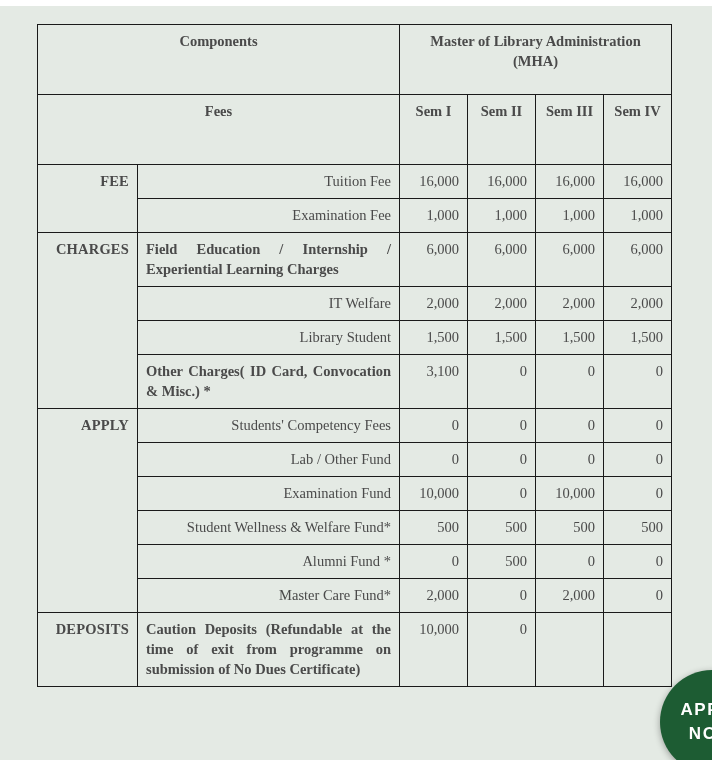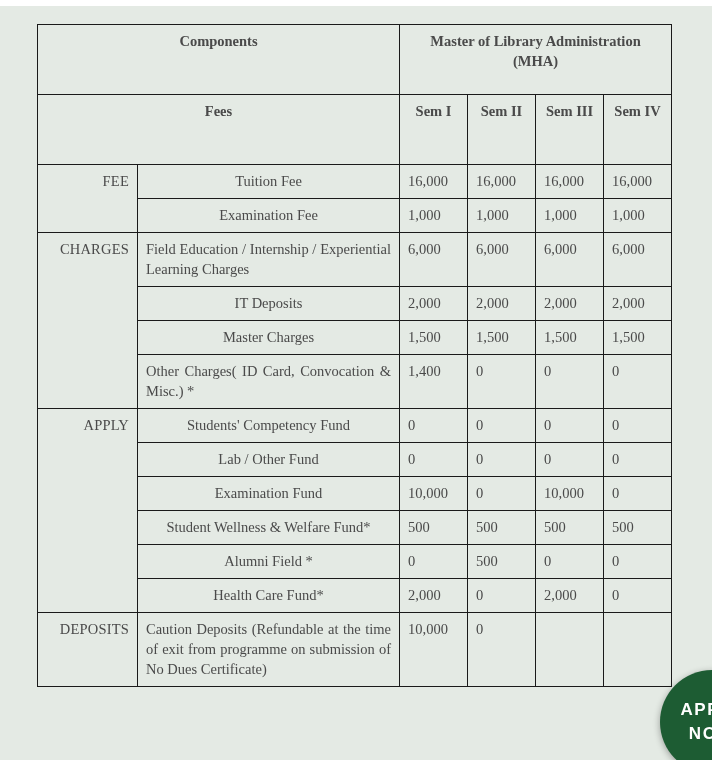--- a/index.html
+++ b/index.html
@@ -57,36 +57,38 @@
     font-weight: bold;
     vertical-align: middle;
   }
   .hdr-components { height: 56px; }
   .hdr-fees       { height: 56px; }
   .hdr-sem        { height: 56px; padding-top: 10px; vertical-align: top; }
 
   
   .cat {
     text-align: right;
-    font-weight: normal;
+    font-weight: bold;
     letter-spacing: 0.2px;
     white-space: nowrap;
   }
 
   
   .item {
-    text-align: center;
+    text-align: right;
   }
   .item.justify {
     text-align: justify;
     text-align-last: left;
+    font-weight: bold;
   }
 
   
   .num {
+    text-align: right;
     white-space: nowrap;
   }
 
   
   #apply-badge {
     position: absolute;
     left: 660px;
     top: 664px;
     width: 104px;
     height: 104px;
@@ -153,43 +155,43 @@
         </tr>
         <tr>
           <td class="cat" rowspan="4">CHARGES</td>
           <td class="item justify">Field Education / Internship / Experiential Learning Charges</td>
           <td class="num">6,000</td>
           <td class="num">6,000</td>
           <td class="num">6,000</td>
           <td class="num">6,000</td>
         </tr>
         <tr>
-          <td class="item">IT Deposits</td>
-          <td class="num">2,000</td>
-          <td class="num">2,000</td>
-          <td class="num">2,000</td>
-          <td class="num">2,000</td>
-        </tr>
-        <tr>
-          <td class="item">Master Charges</td>
+          <td class="item">IT Welfare</td>
+          <td class="num">2,000</td>
+          <td class="num">2,000</td>
+          <td class="num">2,000</td>
+          <td class="num">2,000</td>
+        </tr>
+        <tr>
+          <td class="item">Library Student</td>
           <td class="num">1,500</td>
           <td class="num">1,500</td>
           <td class="num">1,500</td>
           <td class="num">1,500</td>
         </tr>
         <tr>
           <td class="item justify">Other Charges( ID Card, Convocation &amp; Misc.) *</td>
-          <td class="num">1,400</td>
+          <td class="num">3,100</td>
           <td class="num">0</td>
           <td class="num">0</td>
           <td class="num">0</td>
         </tr>
         <tr>
           <td class="cat" rowspan="6">APPLY</td>
-          <td class="item">Students' Competency Fund</td>
+          <td class="item">Students' Competency Fees</td>
           <td class="num">0</td>
           <td class="num">0</td>
           <td class="num">0</td>
           <td class="num">0</td>
         </tr>
         <tr>
           <td class="item">Lab / Other Fund</td>
           <td class="num">0</td>
           <td class="num">0</td>
           <td class="num">0</td>
@@ -203,28 +205,28 @@
           <td class="num">0</td>
         </tr>
         <tr>
           <td class="item">Student Wellness &amp; Welfare Fund*</td>
           <td class="num">500</td>
           <td class="num">500</td>
           <td class="num">500</td>
           <td class="num">500</td>
         </tr>
         <tr>
-          <td class="item">Alumni Field *</td>
-          <td class="num">0</td>
-          <td class="num">500</td>
-          <td class="num">0</td>
-          <td class="num">0</td>
-        </tr>
-        <tr>
-          <td class="item">Health Care Fund*</td>
+          <td class="item">Alumni Fund *</td>
+          <td class="num">0</td>
+          <td class="num">500</td>
+          <td class="num">0</td>
+          <td class="num">0</td>
+        </tr>
+        <tr>
+          <td class="item">Master Care Fund*</td>
           <td class="num">2,000</td>
           <td class="num">0</td>
           <td class="num">2,000</td>
           <td class="num">0</td>
         </tr>
         <tr>
           <td class="cat" rowspan="1">DEPOSITS</td>
           <td class="item justify">Caution Deposits (Refundable at the time of exit from programme on submission of No Dues Certificate)</td>
           <td class="num">10,000</td>
           <td class="num">0</td>

